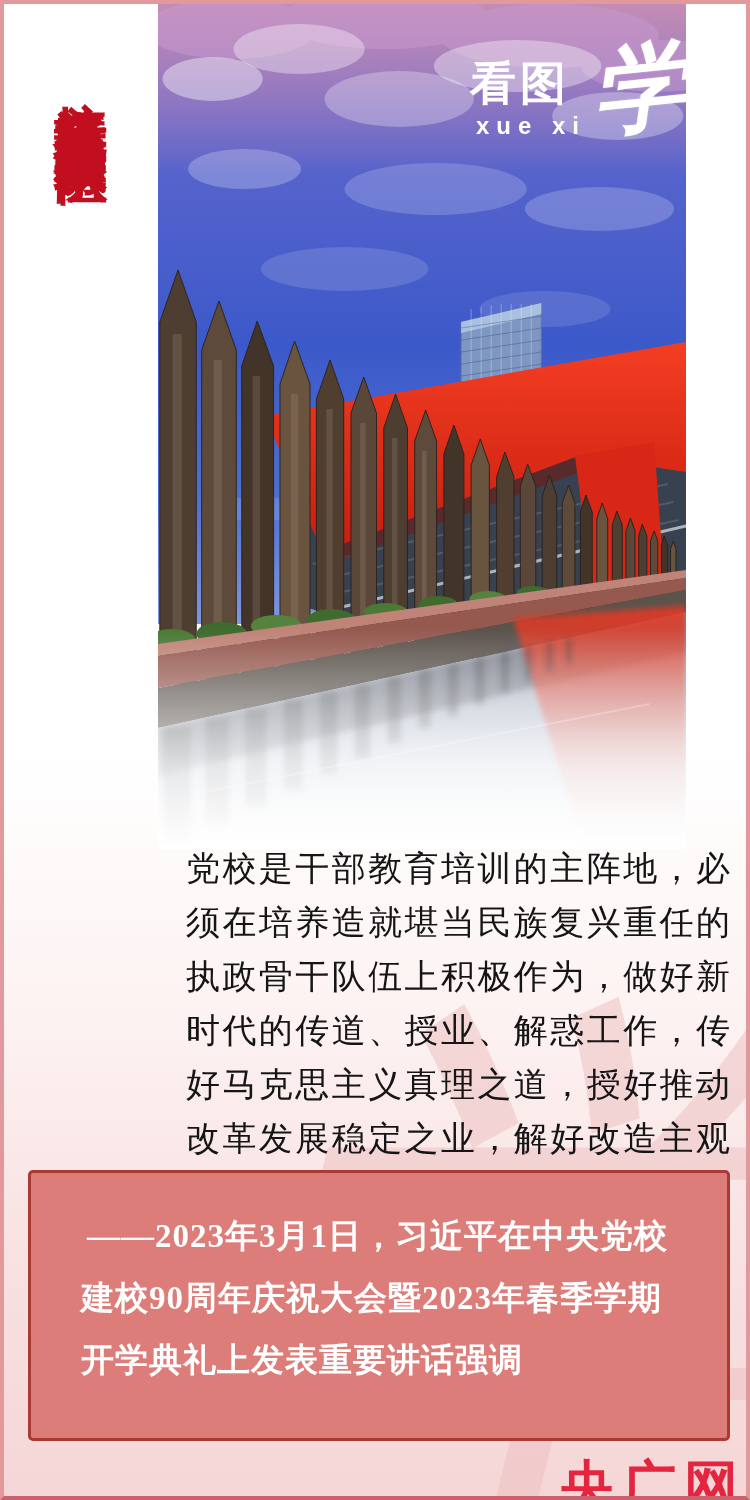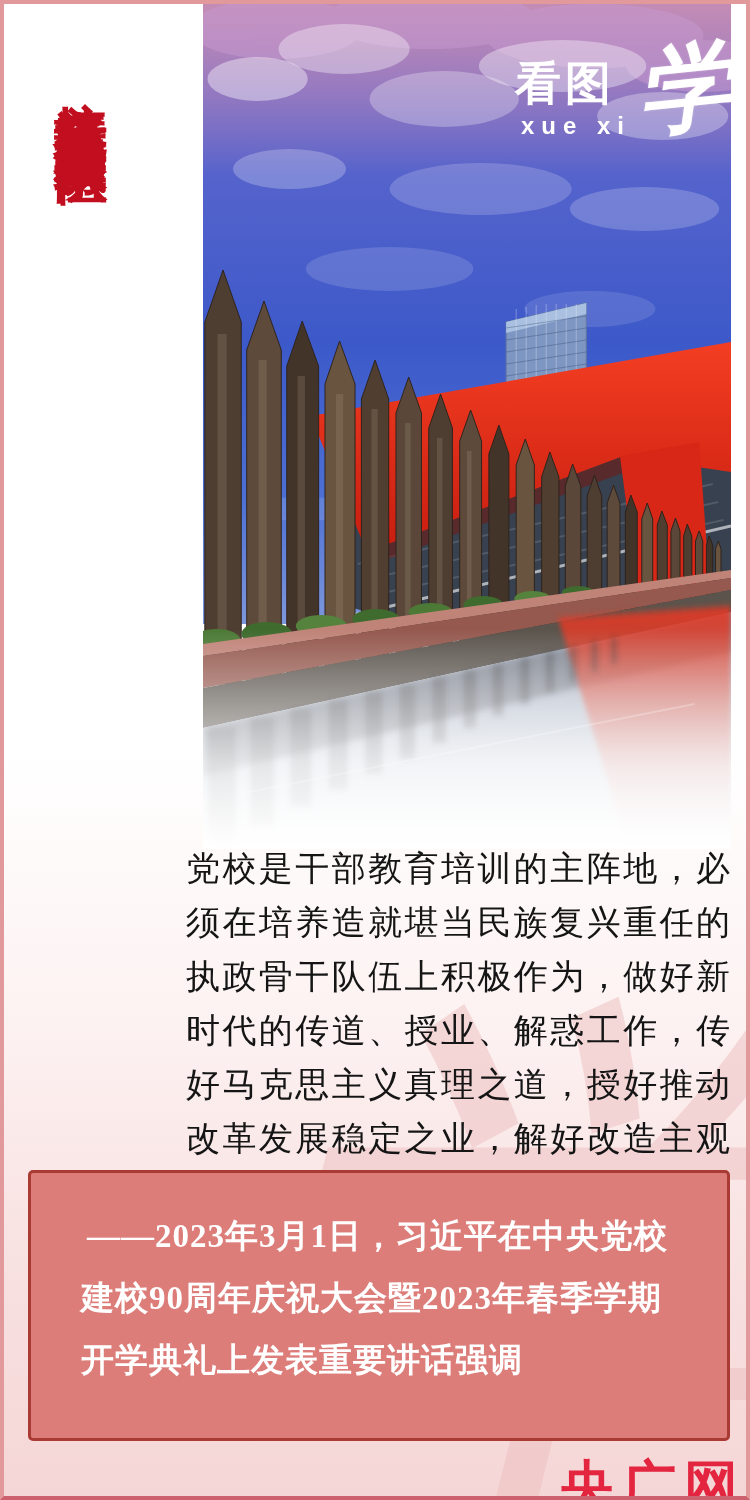--- a/index.html
+++ b/index.html
@@ -14,21 +14,20 @@
   .watermark{
     position:absolute;right:-90px;top:980px;z-index:1;
     font-size:620px;line-height:1;font-style:italic;
     color:#eec2c2;opacity:.55;pointer-events:none;
     font-family:"Liberation Serif",serif;
   }
   
   .photo{
     position:absolute;left:154px;top:0;width:528px;height:845px;z-index:2;
     overflow:hidden;
-    margin-left:45px;
   }
   .photo svg{display:block;width:100%;height:100%;}
   .photo-fade{
     position:absolute;left:0;top:0;width:100%;height:100%;z-index:3;
     background:linear-gradient(180deg,rgba(255,255,255,0) 74%,rgba(255,255,255,.75) 90%,#ffffff 100%);
   }
   
   .logo{position:absolute;left:312px;top:56px;z-index:4;color:#fff;}
   .logo-kantu{font-family:"Liberation Sans","DejaVu Sans",sans-serif;font-weight:800;font-size:46px;line-height:1;letter-spacing:4px;}
   .logo-pinyin{font-family:Liberation Sans, sans-serif;font-weight:700;font-size:24px;letter-spacing:7px;margin-top:6px;margin-left:6px;}

